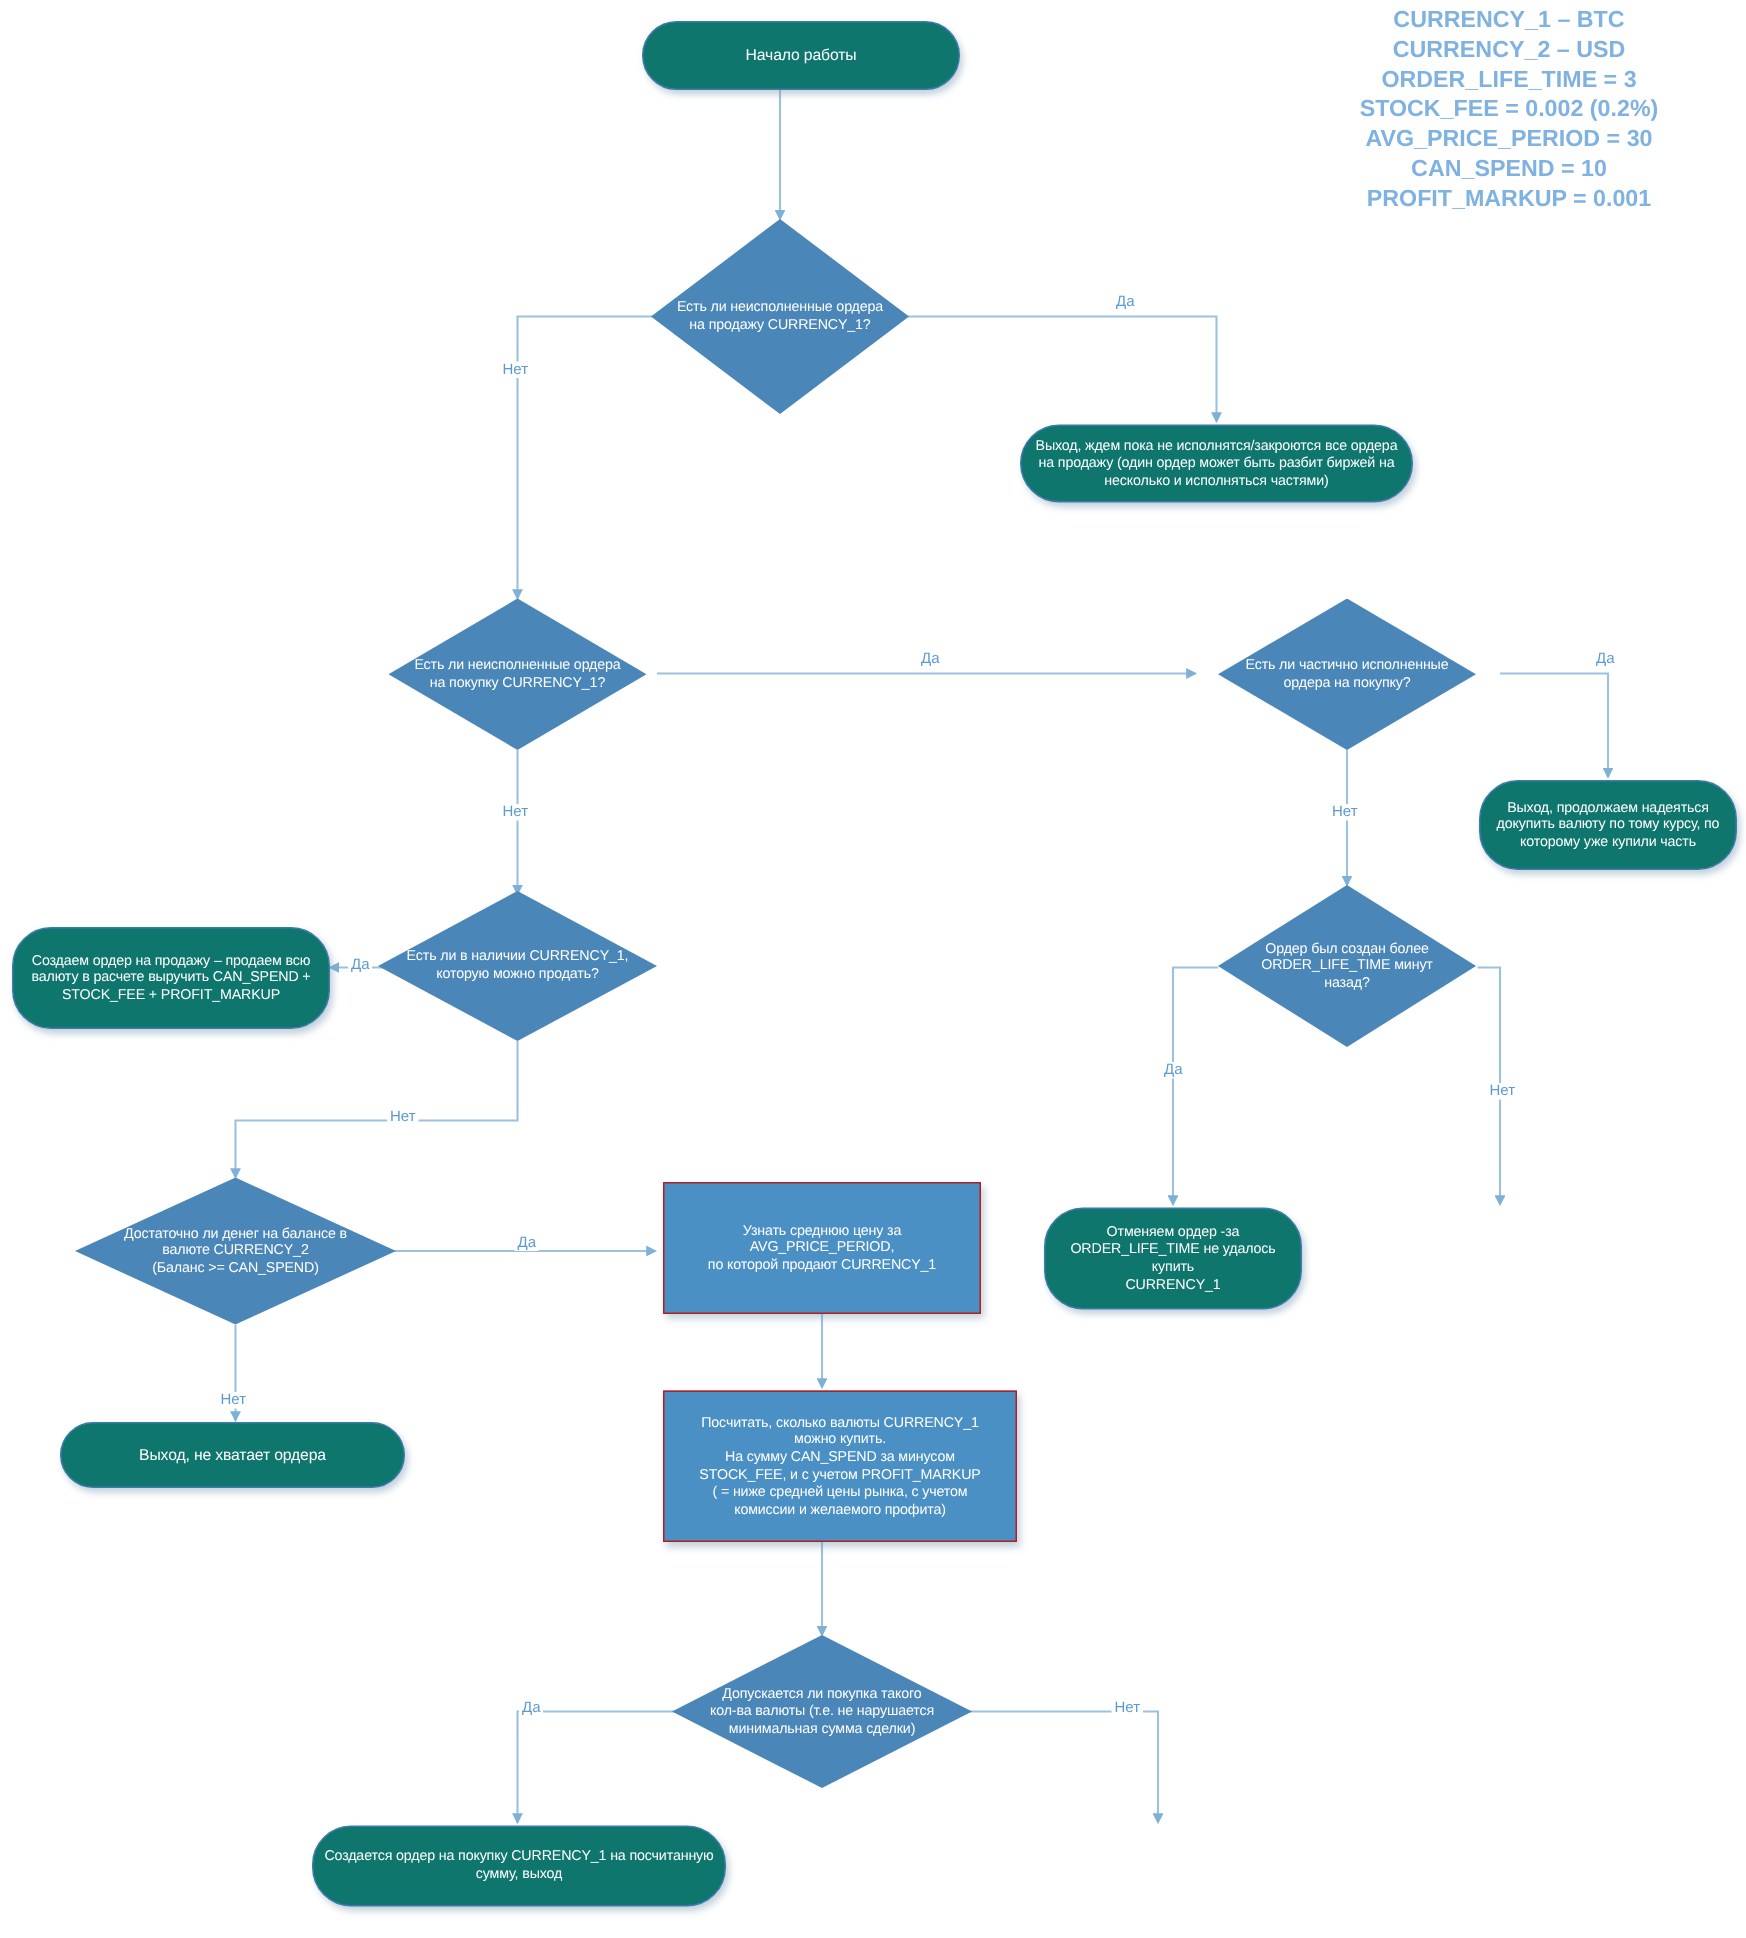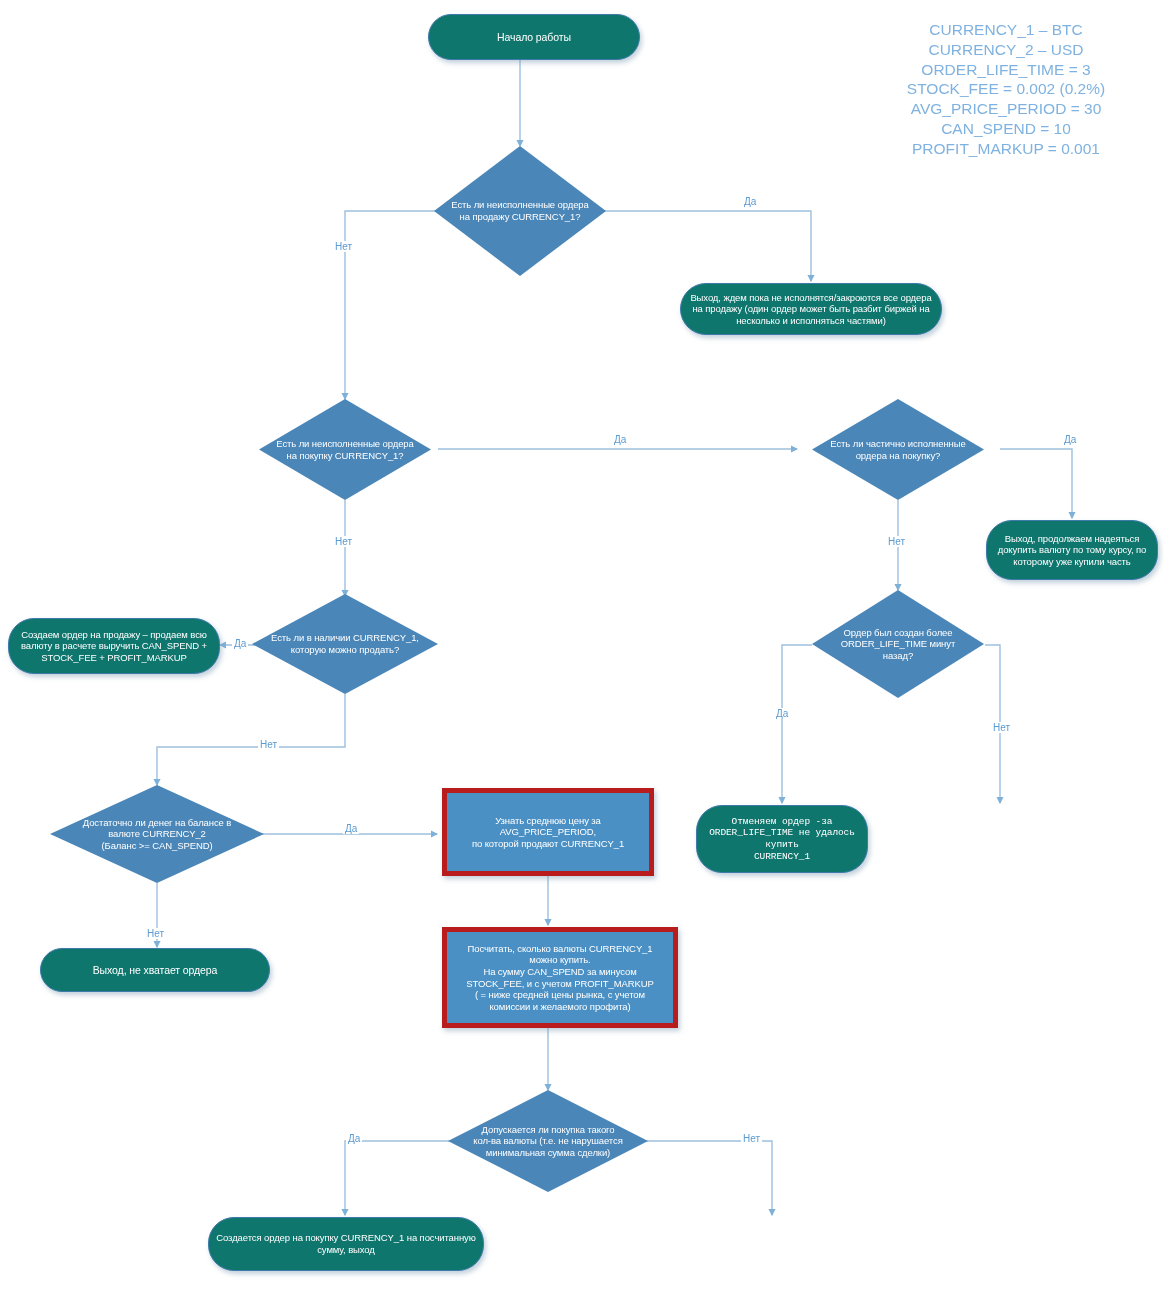--- a/index.html
+++ b/index.html
@@ -45,21 +45,21 @@
   
   .n-term {
     background: #0f766e;
     border: 1px solid #3e7aaa;
     border-radius: 26px;
     box-shadow: 2px 3px 5px rgba(120,150,175,0.45);
   }
   
   .n-proc {
     background: #4a90c4;
-    border: 5px solid #b91c1c;
+    border: 1px solid #b91c1c;
     box-shadow: 2px 3px 5px rgba(120,150,175,0.45);
   }
   
   .n-dec {
     background: transparent;
   }
   .n-dec .dia {
     position: absolute;
     left: 0; top: 0;
     width: 100%;
@@ -154,21 +154,21 @@
   <div class="elabel" style="left:886px; top:536px;">Нет</div>
   <div class="elabel" style="left:232px; top:638px;">Да</div>
   <div class="elabel" style="left:258px; top:739px;">Нет</div>
   <div class="elabel" style="left:774px; top:708px;">Да</div>
   <div class="elabel" style="left:991px; top:722px;">Нет</div>
   <div class="elabel" style="left:343px; top:823px;">Да</div>
   <div class="elabel" style="left:145px; top:928px;">Нет</div>
   <div class="elabel" style="left:346px; top:1133px;">Да</div>
   <div class="elabel" style="left:741px; top:1133px;">Нет</div>
 
-  <div id="legend" style="left:856px; top:20px; width:300px;">CURRENCY_1 – BTC
+  <div id="legend" style="left:856px; top:4px; width:300px;font-weight:bold;">CURRENCY_1 – BTC
 CURRENCY_2 – USD
 ORDER_LIFE_TIME = 3
 STOCK_FEE = 0.002 (0.2%)
 AVG_PRICE_PERIOD = 30
 CAN_SPEND = 10
 PROFIT_MARKUP = 0.001</div>
 
   <div class="node n-term fs10" style="left:428px; top:14px; width:212px; height:46px;">
     <span class="label">Начало работы</span>
   </div>
@@ -202,34 +202,34 @@
 докупить валюту по тому курсу, по
 которому уже купили часть</span>
   </div>
 
   <div class="node n-dec fs9" style="left:252px; top:594px; width:186px; height:100px;">
     <div class="dia"></div>
     <span class="label">Есть ли в наличии CURRENCY_1,
 которую можно продать?</span>
   </div>
 
-  <div class="node n-term fs9" style="left:8px; top:618px; width:212px; height:56px;">
+  <div class="node n-term fs9" style="left:8px; top:618px; width:212px; height:68px;">
     <span class="label">Создаем ордер на продажу – продаем всю
 валюту в расчете выручить CAN_SPEND +
 STOCK_FEE + PROFIT_MARKUP</span>
   </div>
 
   <div class="node n-dec fs9" style="left:812px; top:590px; width:172px; height:108px;">
     <div class="dia"></div>
     <span class="label">Ордер был создан более
 ORDER_LIFE_TIME минут
 назад?</span>
   </div>
 
-  <div class="node n-term fs9" style="left:696px; top:805px; width:172px; height:68px;font-family:Liberation Mono, monospace;">
+  <div class="node n-term fs9" style="left:696px; top:805px; width:172px; height:68px;">
     <span class="label">Отменяем ордер -за
 ORDER_LIFE_TIME не удалось купить
 CURRENCY_1</span>
   </div>
 
 
   <div class="node n-dec fs9" style="left:50px; top:785px; width:214px; height:98px;">
     <div class="dia"></div>
     <span class="label">Достаточно ли денег на балансе в
 валюте CURRENCY_2

